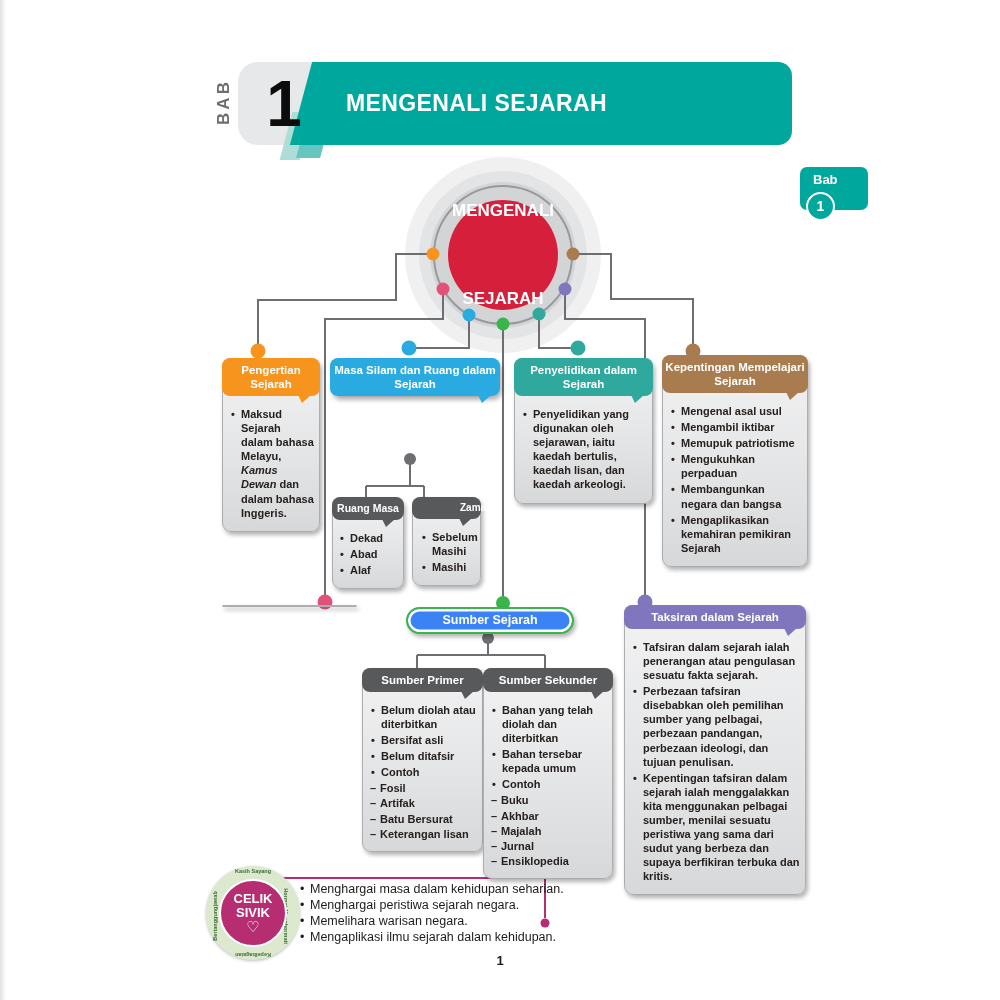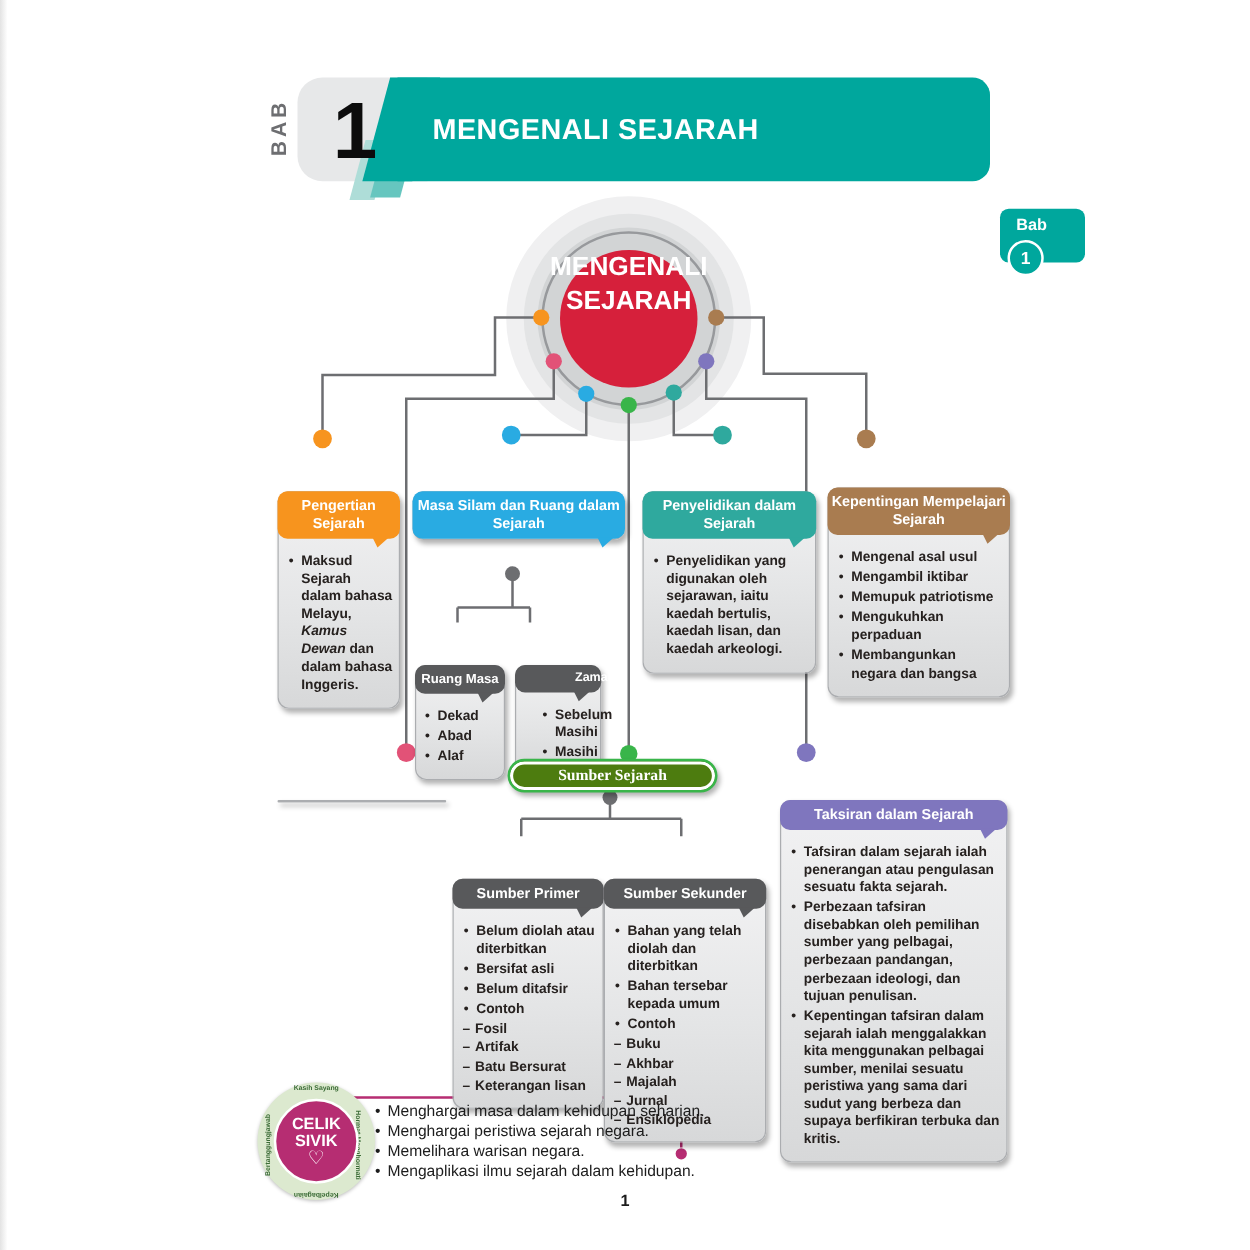--- a/index.html
+++ b/index.html
@@ -17,40 +17,40 @@
   .stripe2{left:286px;top:112px;width:20px;height:48px;background:#AEDDD8;transform:skewX(-15deg);}
   .banner-title{left:346px;top:62px;height:83px;display:flex;align-items:center;color:#fff;font-size:23px;font-weight:800;letter-spacing:.4px;}
   .corner-badge{left:800px;top:167px;width:68px;height:43px;background:#00A79D;border-radius:7px;}
   .corner-badge .lbl{position:absolute;left:13px;top:5px;color:#fff;font-size:13px;font-weight:800;}
   .corner-badge .num{position:absolute;left:6px;bottom:-11px;width:25px;height:25px;border-radius:50%;background:#00A79D;border:2.5px solid #fff;color:#fff;font-size:14px;font-weight:800;text-align:center;line-height:25px;}
   
   .halo1{left:405px;top:157px;width:196px;height:196px;border-radius:50%;background:#F0F0F1;}
   .halo2{left:419px;top:171px;width:168px;height:168px;border-radius:50%;background:#E3E4E5;}
   .halo3{left:430px;top:182px;width:146px;height:146px;border-radius:50%;background:#D2D4D5;}
   .haloarc{left:433px;top:185px;width:140px;height:140px;border-radius:50%;border:2px solid #97999C;box-sizing:border-box;}
-  .hubred{left:448px;top:200px;width:110px;height:110px;border-radius:50%;background:#D6203B;display:flex;flex-direction:column;align-items:center;justify-content:flex-start;color:#fff;font-weight:800;font-size:21px;line-height:1.3;text-align:center;}
+  .hubred{left:448px;top:200px;width:110px;height:110px;border-radius:50%;background:#D6203B;display:flex;flex-direction:column;align-items:center;justify-content:space-between;color:#fff;font-weight:800;font-size:17px;line-height:1.3;text-align:center;}
   
   .box{position:absolute;background:linear-gradient(180deg,#F2F2F3 0%,#E4E5E6 55%,#D7D8D9 100%);
-       border:1px solid #ABADB0;border-radius:9px;box-shadow:2px 3px 4px rgba(0,0,0,.30);margin-top:35px;}
+       border:1px solid #ABADB0;border-radius:9px;box-shadow:2px 3px 4px rgba(0,0,0,.30);}
   .bhead{position:relative;margin:-1px -1px 0;border-radius:8px;background:var(--hc);color:#fff;font-weight:700;
          text-align:center;font-size:11.5px;line-height:1.22;padding:5px 3px;}
   .bhead::after{content:"";position:absolute;right:9px;bottom:-7px;width:0;height:0;
          border-top:8px solid var(--hc);border-left:4px solid transparent;border-right:9px solid transparent;}
   .bbody{padding:11px 5px 9px 7px;font-size:11px;font-weight:700;line-height:1.28;color:#26211f;}
   .c-orange{--hc:#F7941E;} .c-blue{--hc:#29ABE2;} .c-teal{--hc:#2FA99E;} .c-brown{--hc:#A97C50;}
   .c-pink{--hc:#E25277;} .c-gray{--hc:#58595B;} .c-purple{--hc:#7F76BE;}
   ul.b{list-style:none;margin:0;padding:0;}
   ul.b>li{position:relative;padding-left:11px;margin-bottom:2px;}
   ul.b>li::before{content:"•";position:absolute;left:1px;}
   ul.d{list-style:none;margin:0;padding:0;}
   ul.d>li{position:relative;padding-left:10px;margin-bottom:1px;}
   ul.d>li::before{content:"–";position:absolute;left:0;}
   .indent{margin-left:11px;}
-  .pill{position:absolute;background:#4d7c0f;border-radius:14px;color:#fff;font-weight:700;text-align:center;
-        font-size:12.5px;box-shadow:inset 0 0 0 2.5px #fff,2px 3px 4px rgba(0,0,0,.30);border:2px solid #39B54A;box-sizing:border-box;font-family:Liberation Serif, serif;}
+  .pill{position:absolute;background:#3b82f6;border-radius:14px;color:#fff;font-weight:700;text-align:center;
+        font-size:12.5px;box-shadow:inset 0 0 0 2.5px #fff,2px 3px 4px rgba(0,0,0,.30);border:2px solid #39B54A;box-sizing:border-box;}
   
   .cs-ring{left:206px;top:866px;width:94px;height:94px;border-radius:50%;background:#DCE9CF;box-shadow:0 1px 3px rgba(0,0,0,.25);}
   .cs-inner{left:219px;top:879px;width:68px;height:68px;border-radius:50%;background:#B62D72;border:2px solid #fff;box-sizing:border-box;
             display:flex;flex-direction:column;align-items:center;justify-content:center;color:#fff;font-weight:900;font-size:13px;line-height:1.05;}
   .cs-heart{font-size:15px;font-weight:400;line-height:1;}
   .cs-ring .rl{position:absolute;font-size:5.5px;font-weight:700;color:#3A6B35;white-space:nowrap;}
   .rl-top{left:50%;top:2px;transform:translateX(-50%);}
   .rl-right{right:-14px;top:50%;transform:rotate(90deg);transform-origin:center;}
   .rl-bottom{left:50%;bottom:2px;transform:translateX(-50%) rotate(180deg);}
   .rl-left{left:-16px;top:50%;transform:rotate(-90deg);}
@@ -147,21 +147,21 @@
     <ul class="b">
       <li>Dekad</li>
       <li>Abad</li>
       <li>Alaf</li>
     </ul>
   </div>
 </div>
 
 <div class="box c-gray" style="left:412px;top:497px;width:67px;">
   <div class="bhead" style="font-size:10px;padding-left:48px;">Zaman</div>
-  <div class="bbody" style="padding-left:20px;">
+  <div class="bbody" style="padding-left:8px;">
     <ul class="b">
       <li>Sebelum Masihi</li>
       <li>Masihi</li>
     </ul>
   </div>
 </div>
 
 <div class="box c-teal" style="left:514px;top:358px;width:137px;">
   <div class="bhead">Penyelidikan dalam Sejarah</div>
   <div class="bbody">
@@ -173,20 +173,21 @@
 
 <div class="box c-brown" style="left:662px;top:355px;width:144px;">
   <div class="bhead">Kepentingan Mempelajari Sejarah</div>
   <div class="bbody">
     <ul class="b">
       <li>Mengenal asal usul</li>
       <li>Mengambil iktibar</li>
       <li>Memupuk patriotisme</li>
       <li>Mengukuhkan perpaduan</li>
       <li>Membangunkan negara dan bangsa</li>
+      <li>Mengaplikasikan kemahiran pemikiran Sejarah</li>
     </ul>
   </div>
 </div>
 
 <div class="box c-pink" style="left:222px;top:605px;width:133px;">
 </div>
 
 <div class="pill" style="left:406px;top:607px;width:168px;height:27px;line-height:23px;">Sumber Sejarah</div>
 
 <div class="box c-gray" style="left:362px;top:668px;width:119px;">

